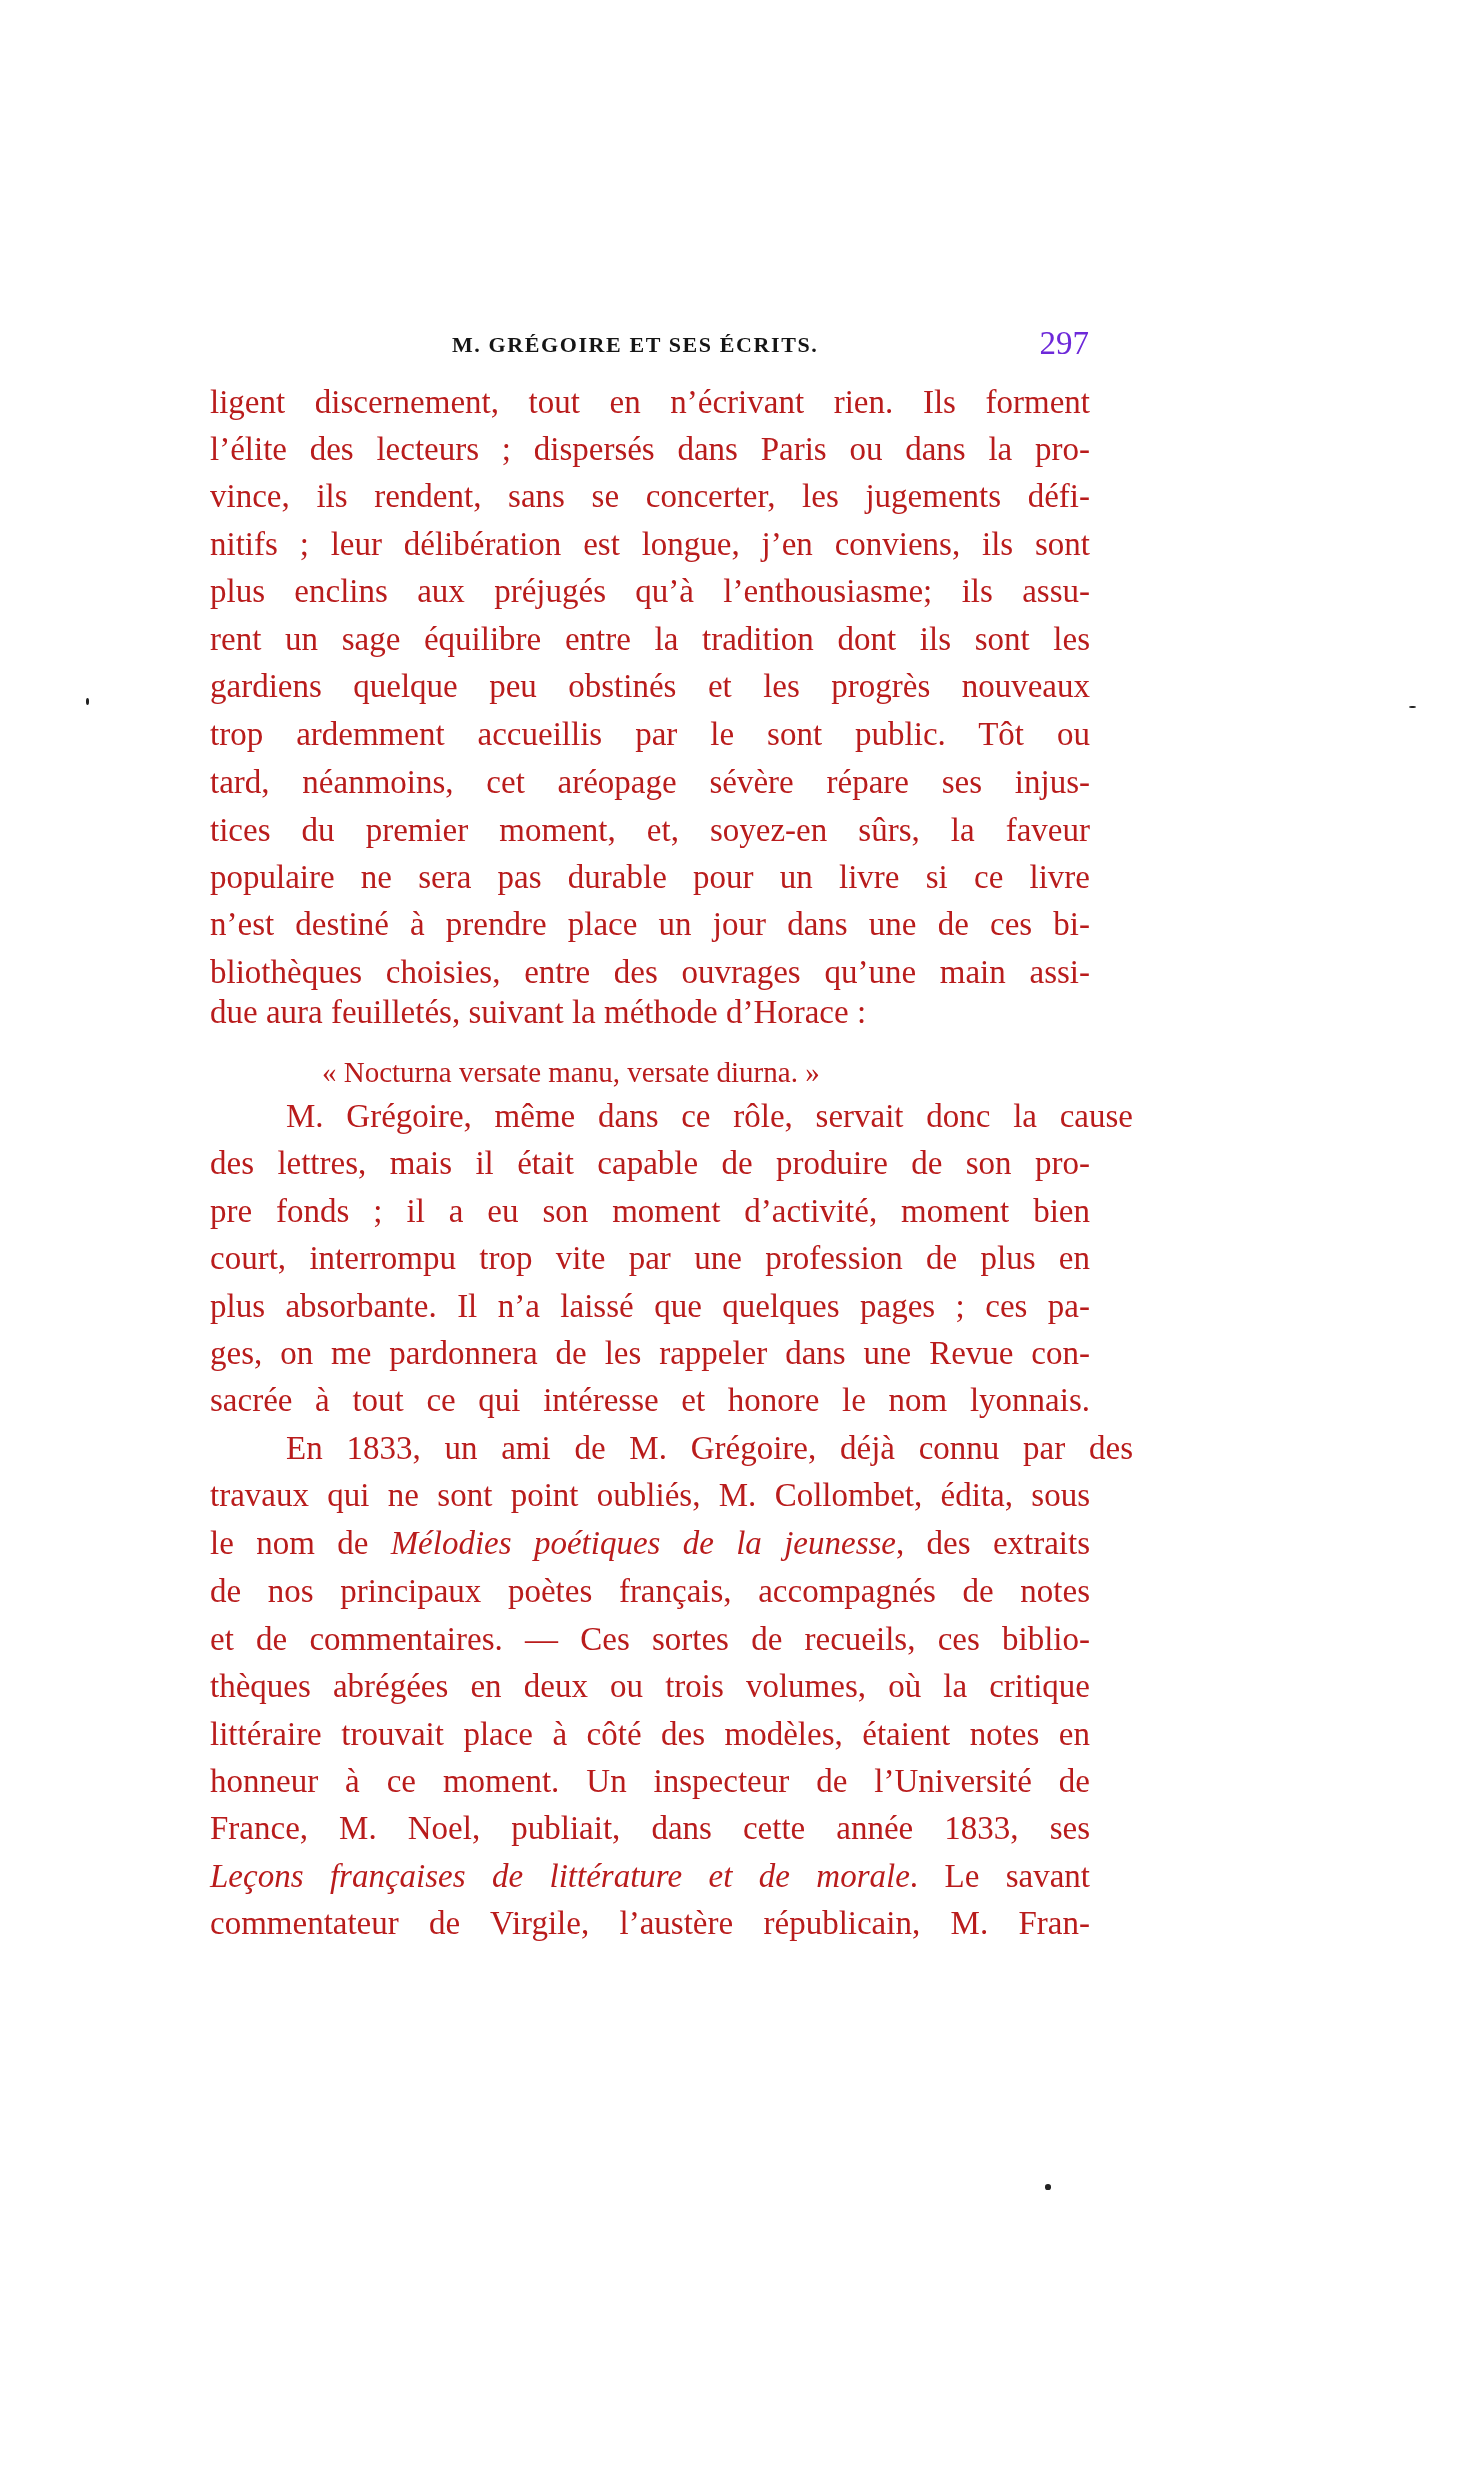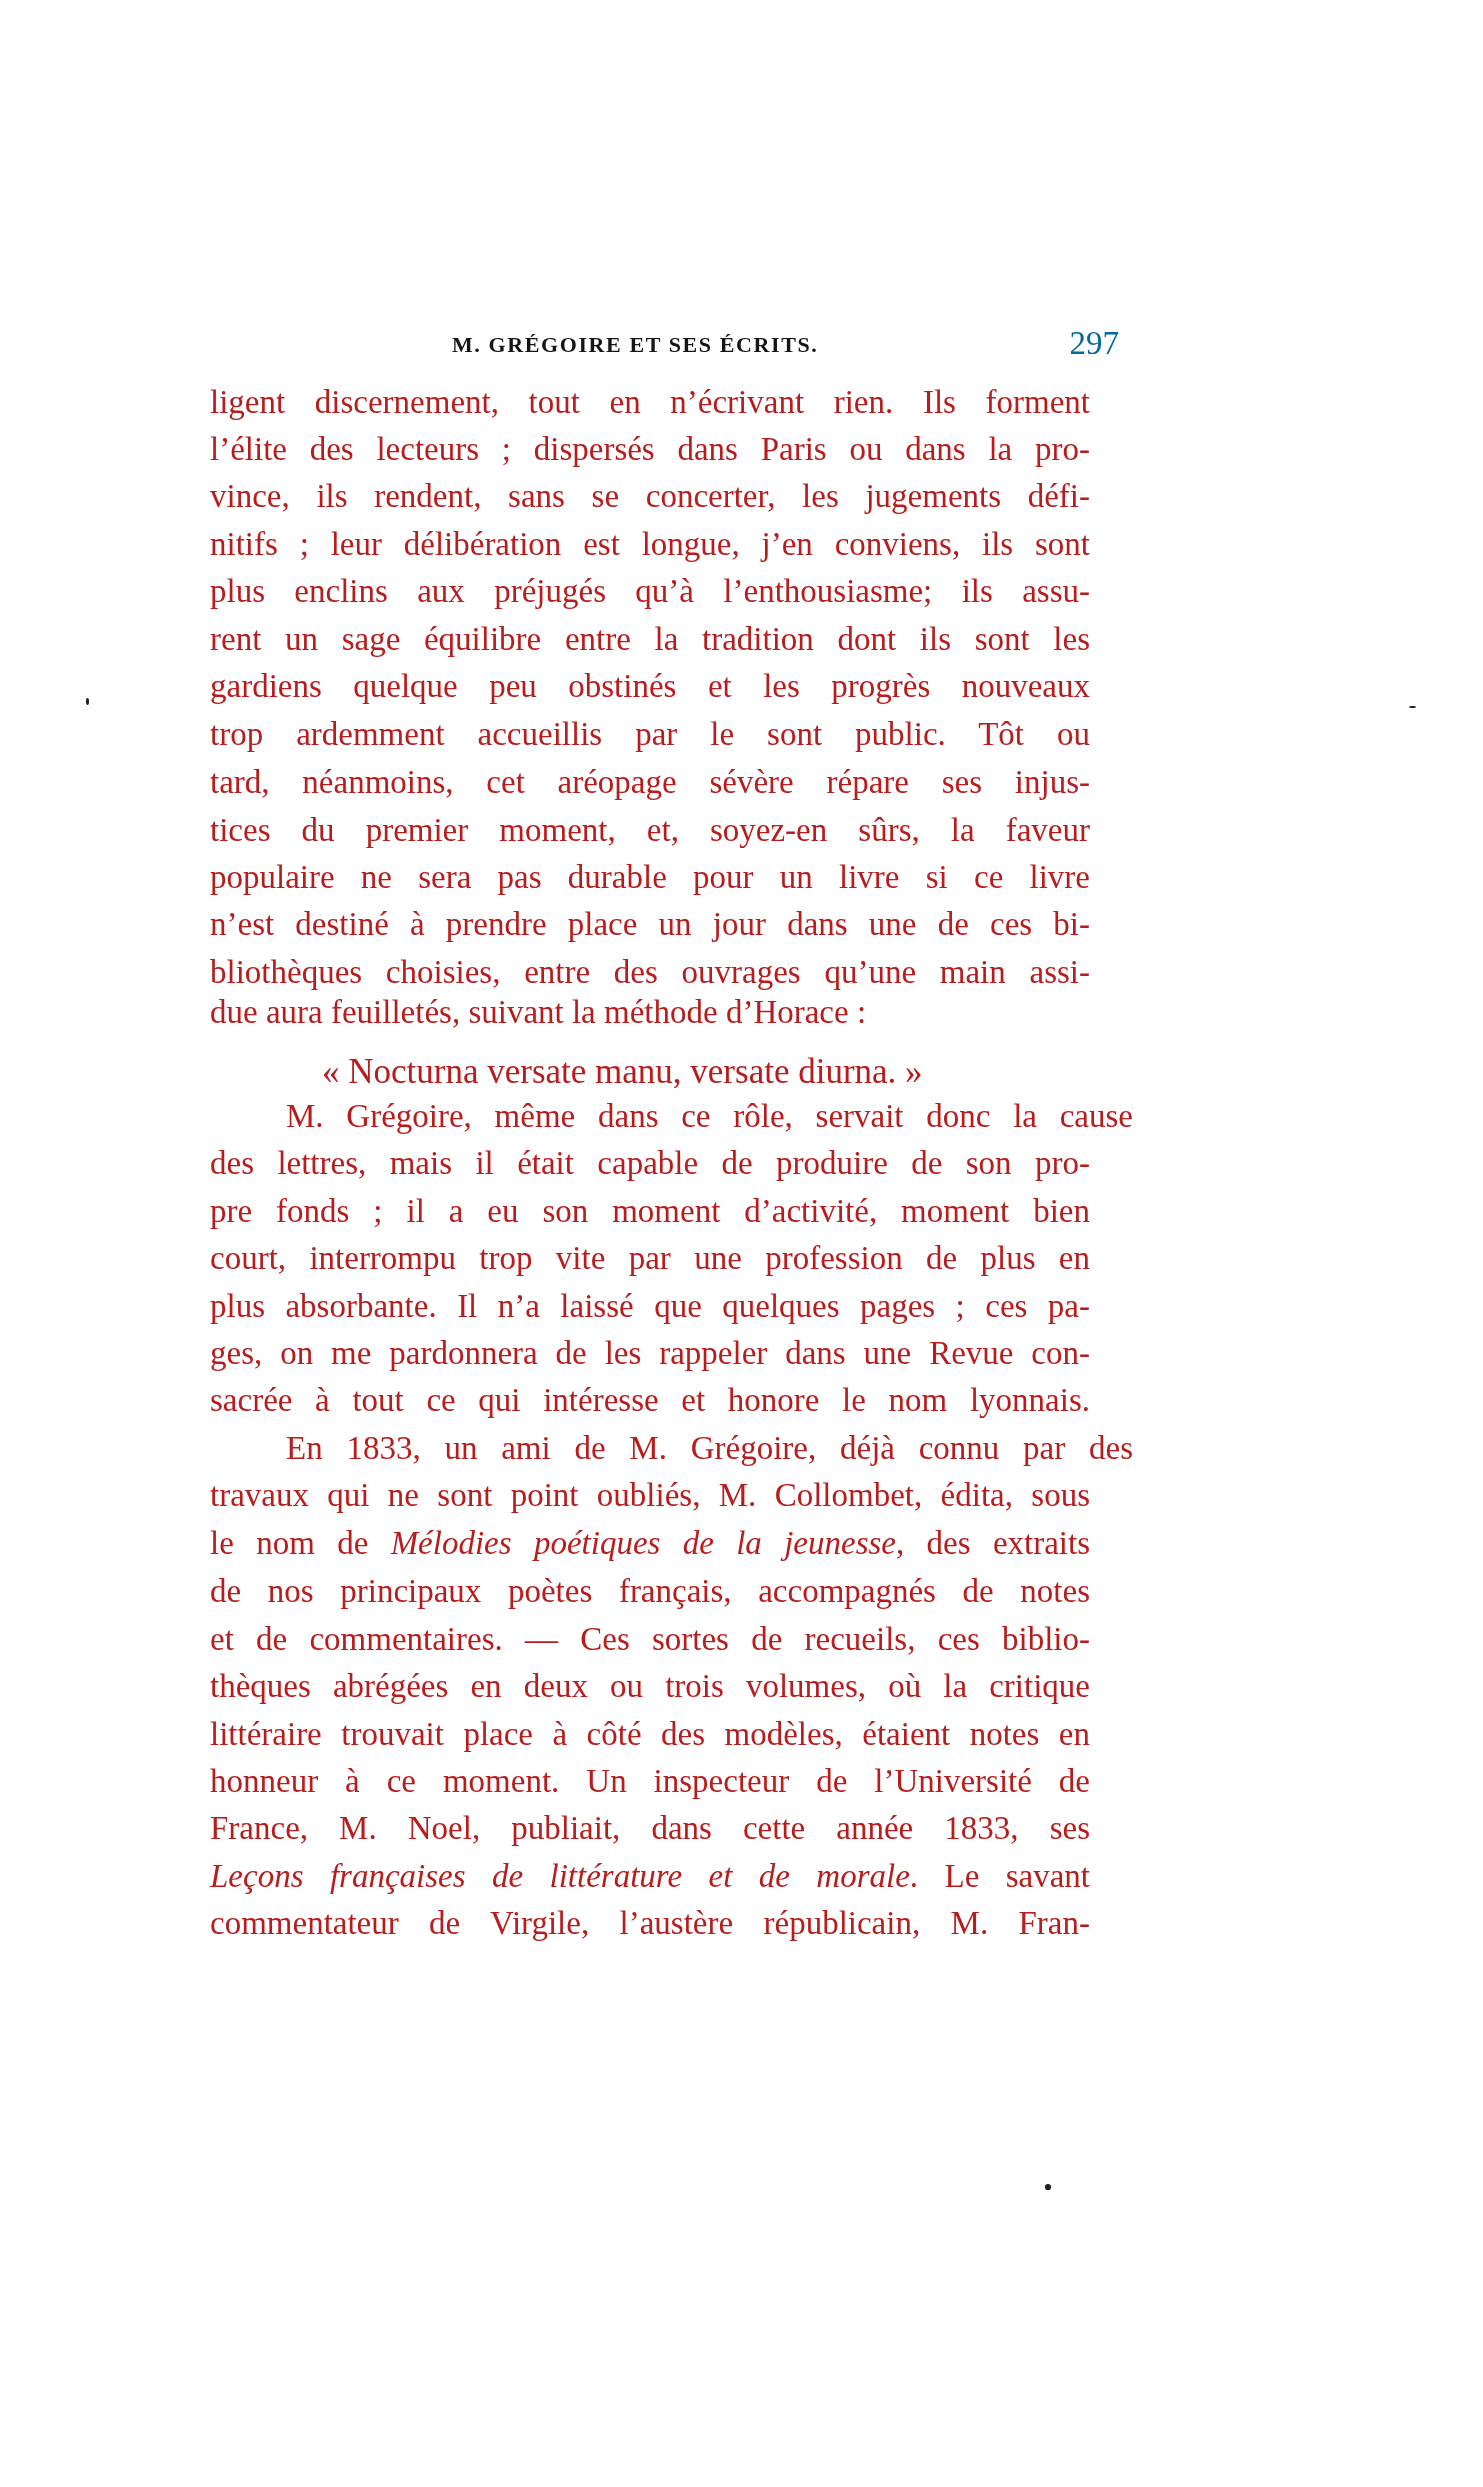--- a/index.html
+++ b/index.html
@@ -7,33 +7,33 @@
   .page { position: absolute; left: 0; top: 0; width: 1317px; height: 2487px; background: #ffffff; color: #111111; border-radius: 29px; }
   .running-head {
     position: absolute; left: 452px; top: 328px;
     font-family: "Liberation Serif", "DejaVu Serif", serif;
     font-size: 22px; font-weight: bold; letter-spacing: 1.6px; line-height: 33px;
     color: #151515; white-space: nowrap;
   }
   .folio {
     position: absolute; left: 1037px; top: 324px; width: 52px; text-align: right;
     font-family: "Liberation Serif", "DejaVu Serif", serif;
-    font-size: 33px; line-height: 39px; color: #0369a1; margin-left: 30px;
+    font-size: 33px; line-height: 39px; color: #6d28d9;
   }
   .line {
     position: absolute; left: 210px; width: 880px; height: 46px;
     font-family: "Liberation Serif", "DejaVu Serif", serif;
     font-size: 33px; line-height: 46px; color: #b91c1c;
     white-space: nowrap; overflow: visible;
     text-align: justify; text-align-last: justify;
   }
   .line.short { text-align: right; text-align-last: left; }
   .line.indent { left: 242px; width: 847px; margin-left: 44px; }
   .line.quote {
-    left: 322px; width: auto; font-size: 35px; text-align: right; text-align-last: left;
+    left: 322px; width: auto; font-size: 29px; text-align: right; text-align-last: left;
   }
   .it { font-style: italic; }
   .speck { position: absolute; background: #222; border-radius: 50%; }
 </style>
 </head>
 <body>
 
 <div class="page">
   <div class="running-head">M. GRÉGOIRE ET SES ÉCRITS.</div>
   <div class="folio">297</div>

